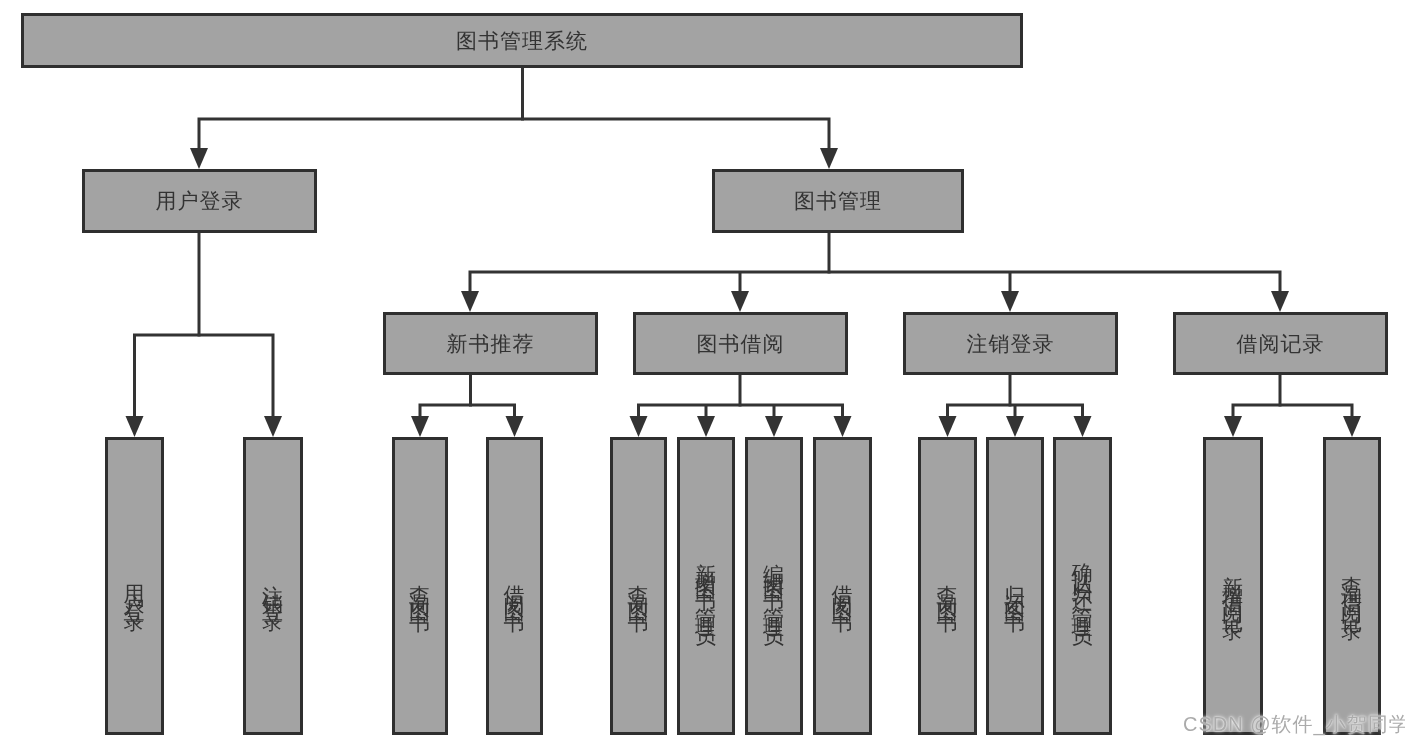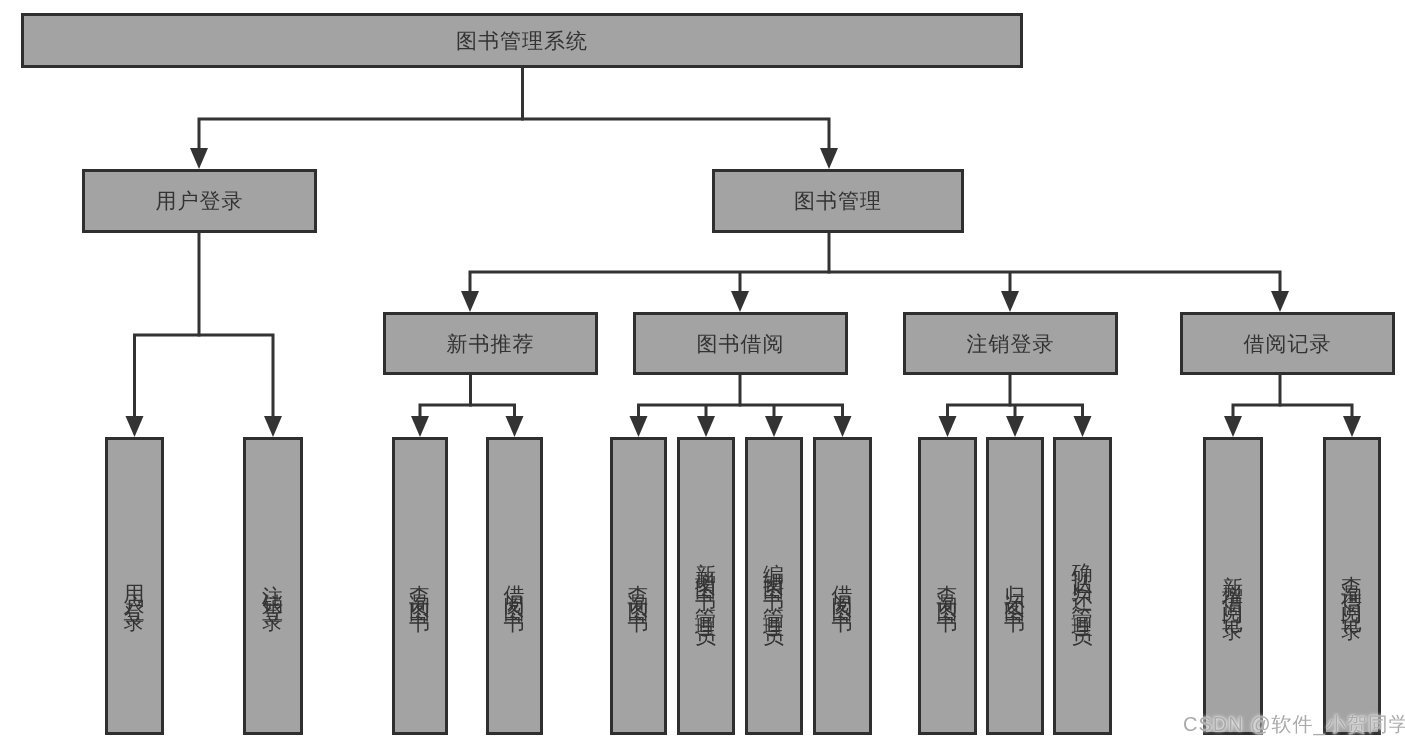--- a/index.html
+++ b/index.html
@@ -127,21 +127,21 @@
 
   <div class="node" style="left:363px;top:312px;width:215px;height:63px;margin-left:20px;">
     <span class="hlabel">新书推荐</span>
   </div>
   <div class="node" style="left:633px;top:312px;width:215px;height:63px;">
     <span class="hlabel">图书借阅</span>
   </div>
   <div class="node" style="left:903px;top:312px;width:215px;height:63px;">
     <span class="hlabel">注销登录</span>
   </div>
-  <div class="node" style="left:1173px;top:312px;width:215px;height:63px;margin-left:7px;">
+  <div class="node" style="left:1173px;top:312px;width:215px;height:63px;">
     <span class="hlabel">借阅记录</span>
   </div>
 
   <div class="node leaf" style="left:105px;width:59px;">
     <span class="vlabel">用户登录</span>
   </div>
   <div class="node leaf" style="left:243px;width:60px;">
     <span class="vlabel">注销登录</span>
   </div>
 

